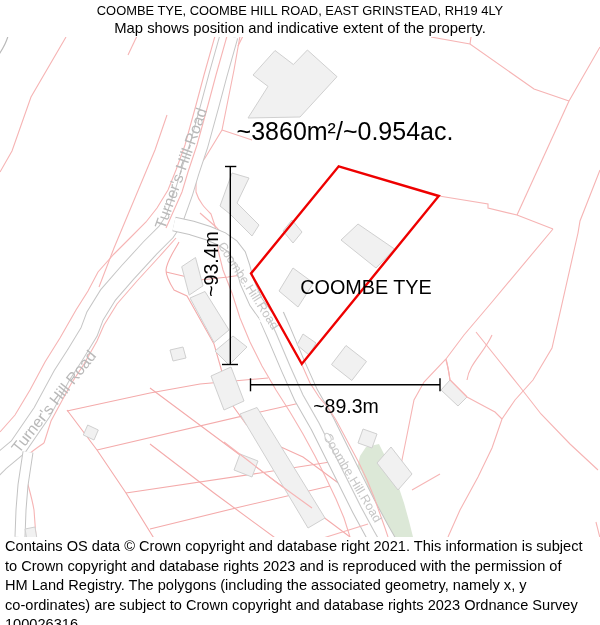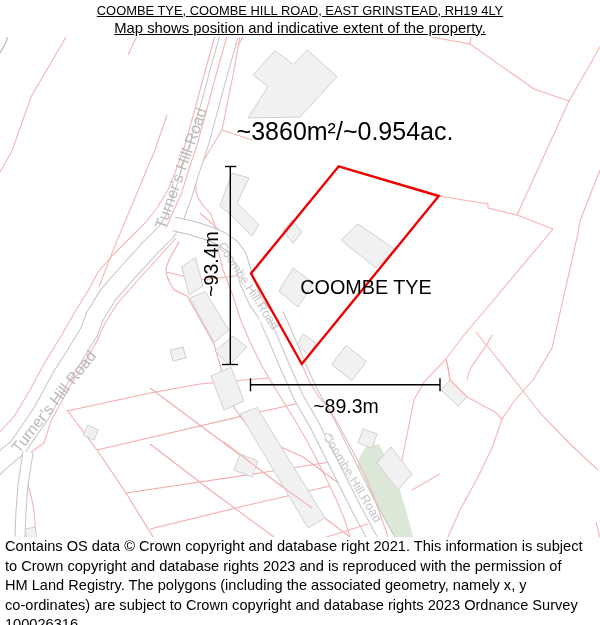--- a/index.html
+++ b/index.html
@@ -1,18 +1,18 @@
 <!DOCTYPE html>
 <html><head>
 <meta charset="utf-8">
 <style>
   html,body{margin:0;padding:0;background:#fff;width:600px;height:625px;overflow:hidden;}
   body{font-family:"Liberation Sans", sans-serif;}
   #page{position:relative;width:600px;height:625px;background:#fff;}
-  .title{position:absolute;width:600px;text-align:center;color:#000;line-height:15px;text-decoration:underline;}
+  .title{position:absolute;width:600px;text-align:center;color:#000;line-height:15px;}
   #t1{top:2.5px;font-size:12.9px;}
   #t2{top:20.5px;font-size:14.8px;}
   #footer{position:absolute;left:5px;top:537px;width:600px;font-size:14.6px;line-height:19.6px;color:#000;white-space:nowrap;}
 </style>
 </head>
 <body>
 <div id="page">
 
 <div class="title" id="t1">COOMBE TYE, COOMBE HILL ROAD, EAST GRINSTEAD, RH19 4LY</div>
 

